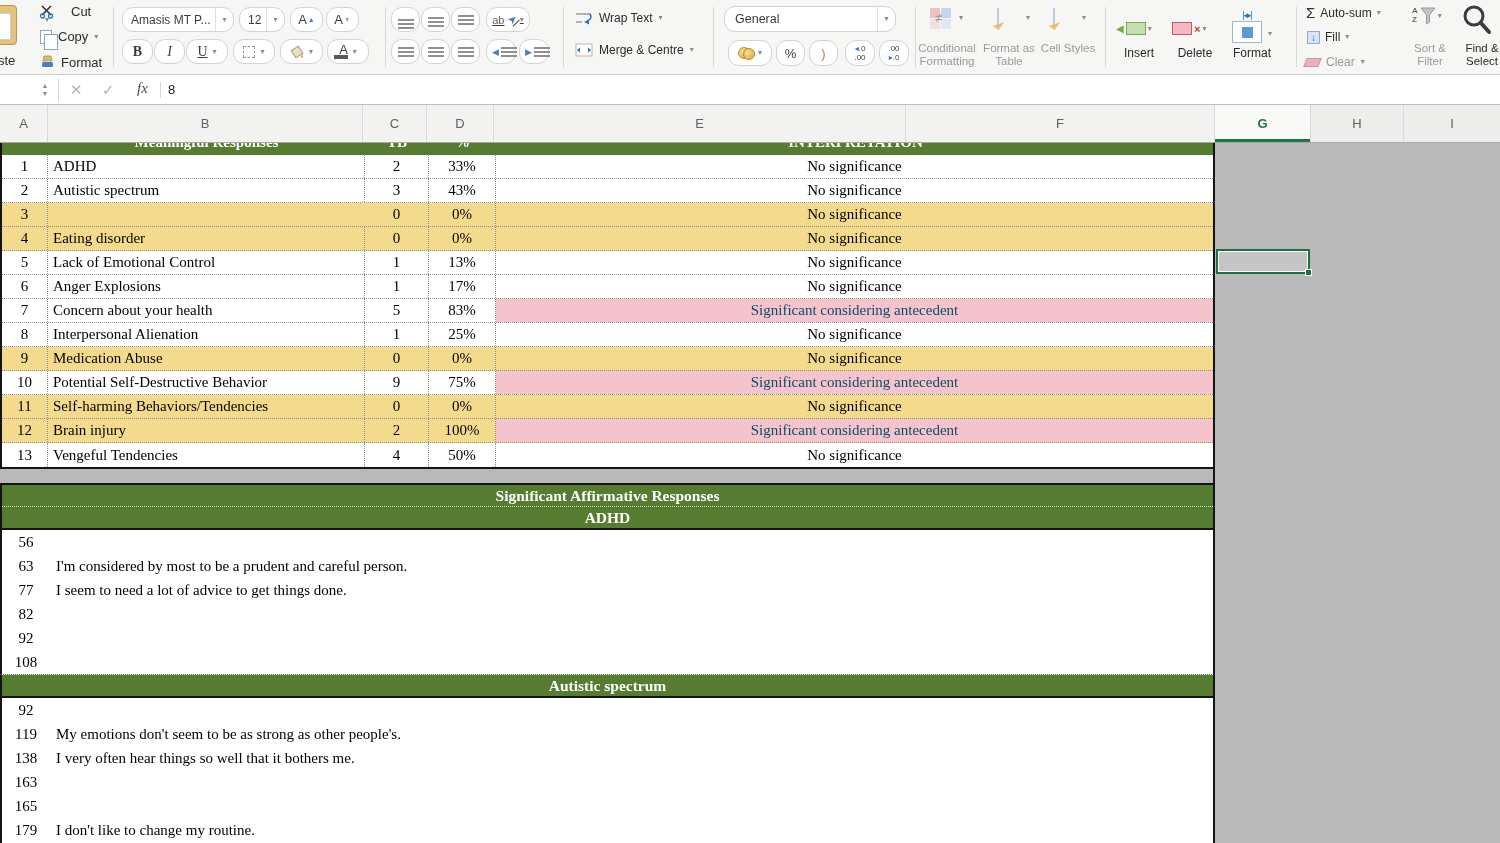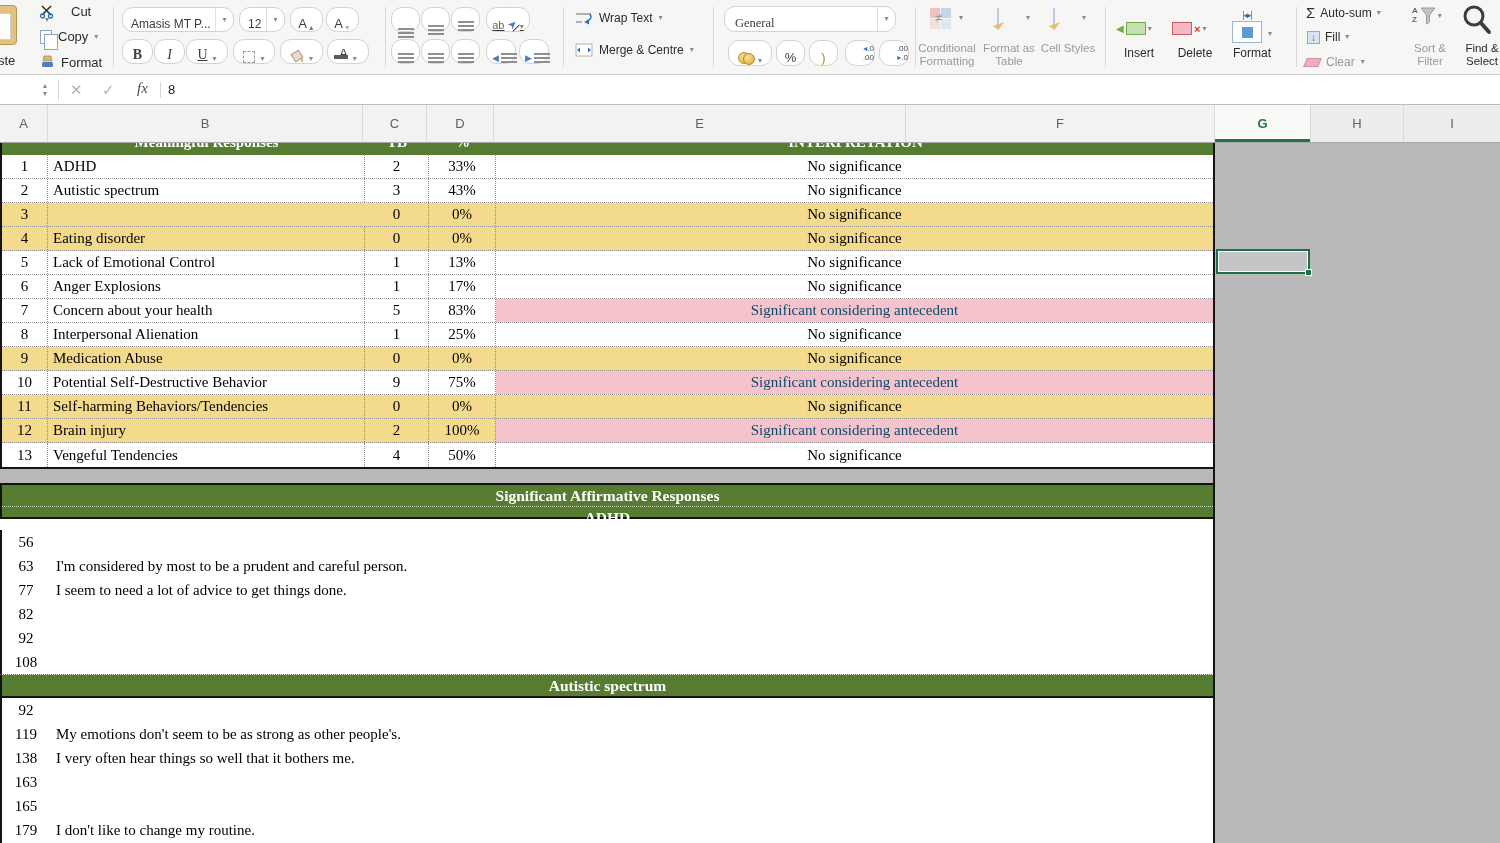--- a/index.html
+++ b/index.html
@@ -6,21 +6,21 @@
   html,body { width:1500px; height:843px; overflow:hidden; background:#fff;
     font-family:"Liberation Sans","DejaVu Sans",sans-serif; }
   #app { position:relative; width:1500px; height:843px; }
 
   
   .ribbon { position:absolute; left:0; top:0; width:1500px; height:75px;
     background:#f6f6f4; border-bottom:1px solid #c9c9c9; }
   .ribbon .abs { position:absolute; }
   .rdiv { position:absolute; top:7px; height:60px; width:1px; background:#d8d8d6; }
   .rbtn { position:absolute; background:#fff; border:1px solid #d3d3d1; border-radius:11px;
-    display:flex; align-items:flex-end; justify-content:center; color:#3c3c3c; }
+    display:flex; align-items:center; justify-content:center; color:#3c3c3c; }
   .rlabel { font-size:13px; color:#2b2b2b; }
   .rlabel-sm { font-size:12px; color:#2b2b2b; }
   .gray { color:#989898 !important; }
   .car { font-size:8px; color:#8a8a8a; line-height:1; }
   .combo-car { position:absolute; right:0; top:0; bottom:0; width:18px; border-left:1px solid #e0e0e0;
     display:flex; align-items:center; justify-content:center; }
   .two-line { text-align:center; font-size:11.5px; line-height:13px; color:#9a9a9a; }
   .lines3 { width:16px; height:11px; position:relative; }
   .lines3::before { content:""; position:absolute; left:0; top:1px; width:16px; height:2px;
     background:#8f8f8f; box-shadow:0 4px 0 #8f8f8f, 0 8px 0 #8f8f8f; }
@@ -76,21 +76,21 @@
   .cA { left:0; width:46px; justify-content:center; border-right:1px dotted #8f8f8f; }
   .cB { left:46px; width:317px; padding-left:5px; border-right:1px dotted #8f8f8f; }
   .cC { left:363px; width:64px; justify-content:center; border-right:1px dotted #8f8f8f; }
   .cD { left:427px; width:67px; justify-content:center; border-right:1px dotted #8f8f8f; }
   .cEF { left:494px; right:0; justify-content:center; }
   .bg-white { background:#fff; } .bg-yellow { background:#f4da8c; } .bg-pink { background:#f5c3cb; }
   .fg-black { color:#000; } .fg-red { color:#0c4a6e; }
 
   .gap { position:absolute; left:0; top:326px; width:1213px; height:14px; background:#b9b9b9; }
 
-  .sar { position:absolute; left:0; top:340px; width:1213px; height:36px; background:#567c31;
+  .sar { position:absolute; left:0; top:340px; width:1213px; height:47px; background:#567c31;
     border:2px solid #141414; border-right:none; }
   .sar .r1 { height:22px; border-bottom:1px dotted #d7e3c6; display:flex; align-items:center; justify-content:center; }
   .sar .r2 { height:21px; display:flex; align-items:center; justify-content:center; }
   .gh-text { color:#fff; font-weight:bold; font-size:15.5px; font-family:"Liberation Serif","DejaVu Serif",serif; }
 
   .sec { position:absolute; left:0; width:1213px; background:#fff; border-left:2px solid #141414; }
   .s-row { position:relative; height:24px; }
   .sA { position:absolute; left:0; top:0; bottom:0; width:48px; display:flex; align-items:center;
     justify-content:center; font-size:15px; font-family:"Liberation Serif","DejaVu Serif",serif; }
   .sB { position:absolute; left:48px; top:0; bottom:0; right:0; display:flex; align-items:center;
@@ -236,21 +236,21 @@
           <path d="M2 7 l3 -2.5 v5 z" fill="#2e6fbe"></path>
           <path d="M16 7 l-3 -2.5 v5 z" fill="#2e6fbe"></path>
         </svg>
       <span class="rlabel-sm">Merge &amp; Centre</span>
       <span class="car">▾</span>
     </div>
 
     <div class="rdiv" style="left:713px;"></div>
 
     <div class="rbtn" style="left:724px; top:6px; width:172px; height:26px; justify-content:flex-start; padding-left:10px;">
-      <span style="font-size:12.5px;font-family:Liberation Serif, serif;">General</span>
+      <span style="font-size:12.5px;">General</span>
       <span class="combo-car">
           <span class="car">▾</span>
         </span>
     </div>
     <div class="rbtn" style="left:728px; top:40px; width:44px; height:26px; gap:3px;">
       <span style="position:relative; width:17px; height:13px;">
         <span class="coin" style="position:absolute; left:0; top:0;"></span>
         <span class="coin" style="position:absolute; left:5px; top:1px;"></span>
       </span>
       <span class="car">▾</span>

